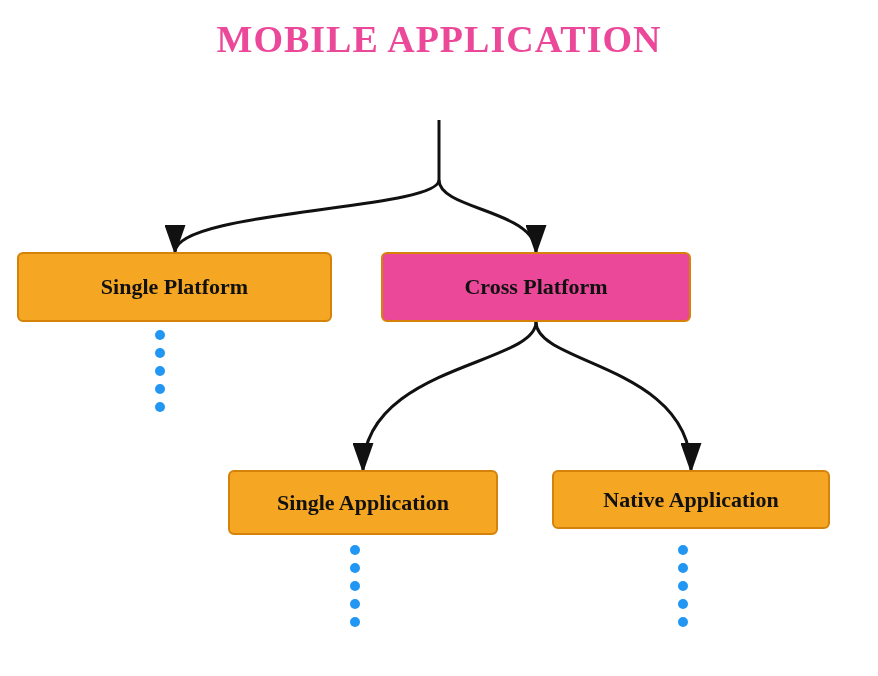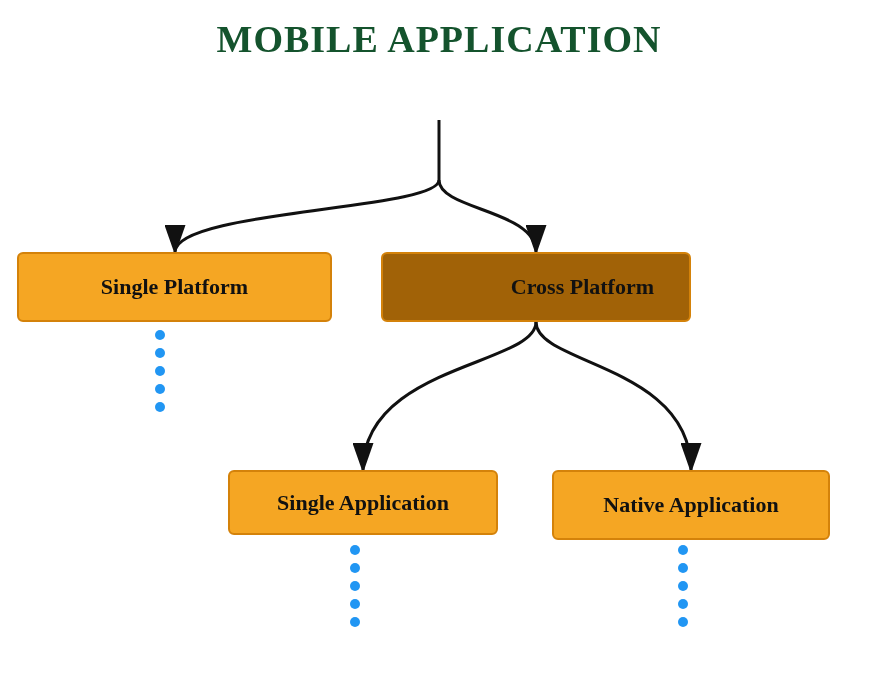--- a/index.html
+++ b/index.html
@@ -23,21 +23,21 @@
     }
 
     .title {
       margin-top: 18px;
       text-align: center;
       font-size: 38px;
       font-weight: 900;
       font-family: 'Arial Black', 'Comic Sans MS', cursive;
       letter-spacing: 1px;
       line-height: 1.15;
-      color: #14532d;
+      color: #ec4899;
       text-transform: uppercase;
     }
 
     svg.diagram {
       position: absolute;
       top: 0;
       left: 0;
       width: 878px;
       height: 676px;
       pointer-events: none;
@@ -48,21 +48,21 @@
       border: 2.5px solid #d4820a;
       background: #f5a623;
       border-radius: 6px;
       display: flex;
       align-items: center;
       justify-content: center;
       font-size: 22px;
       font-weight: bold;
       font-family: 'Comic Sans MS', cursive;
       color: #111;
-      padding: 8px 35px;
+      padding: 8px 18px;
     }
 
     #node-single {
       left: 17px;
       top: 252px;
       width: 315px;
       height: 70px;
     }
 
     #node-cross {
@@ -76,21 +76,21 @@
       left: 228px;
       top: 470px;
       width: 270px;
       height: 65px;
     }
 
     #node-native {
       left: 552px;
       top: 470px;
       width: 278px;
-      height: 70px;
+      height: 59px;
     }
 
     
     .dots-col {
       position: absolute;
       display: flex;
       flex-direction: column;
       align-items: center;
       gap: 8px;
     }
@@ -139,21 +139,21 @@
     <path d="M 439 180 C 439 210, 536 210, 536 252" stroke="#111" stroke-width="3" fill="none" marker-end="url(#arrow)"></path>
 
     <path d="M 536 322 C 536 365, 363 365, 363 470" stroke="#111" stroke-width="3" fill="none" marker-end="url(#arrow)"></path>
     <path d="M 536 322 C 536 365, 691 365, 691 470" stroke="#111" stroke-width="3" fill="none" marker-end="url(#arrow)"></path>
   </svg>
 
   <div class="node" id="node-single" style="background: rgb(245, 166, 35); border-color: rgb(212, 130, 10);">
     <span>Single Platform</span>
   </div>
 
-  <div class="node" id="node-cross" style="background: #a16207; border-color: rgb(212, 130, 10); justify-content: flex-end;">
+  <div class="node" id="node-cross" style="background: #ec4899; border-color: rgb(212, 130, 10);">
     <span>Cross Platform</span>
   </div>
 
   <div class="node" id="node-hybrid" style="background: rgb(245, 166, 35); border-color: rgb(212, 130, 10);">
     <span>Single Application</span>
   </div>
 
   <div class="node" id="node-native" style="background: rgb(245, 166, 35); border-color: rgb(212, 130, 10);">
     <span>Native Application</span>
   </div>

